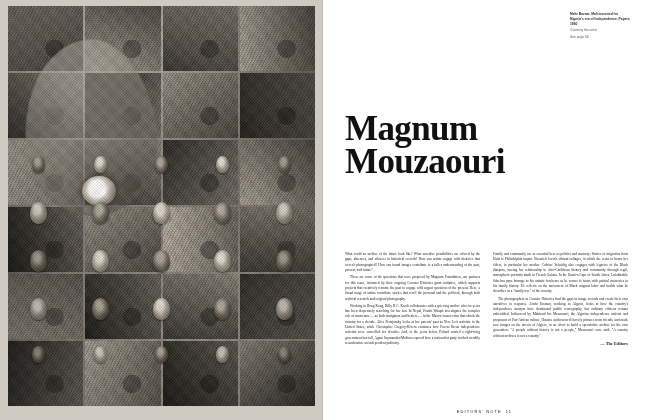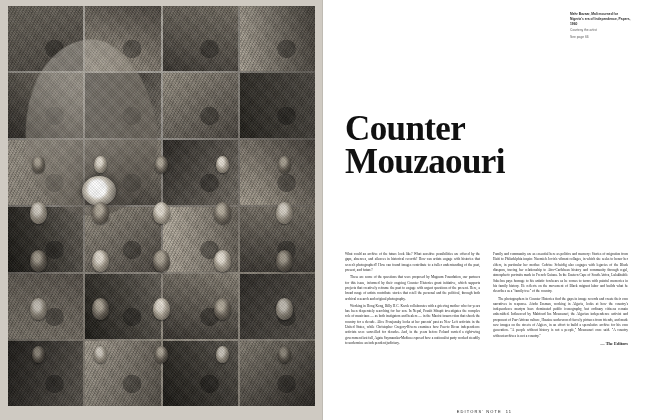--- a/index.html
+++ b/index.html
@@ -283,21 +283,21 @@
 
   <div class="right-page">
 
     <div class="credit">
       <div class="credit-title">Mehr Bazaar, Mali mourned for Nigeria's era of Independence, Papers, 1960</div>
       <div class="credit-sub">Courtesy the artist</div>
       <div class="credit-sub">See page 66</div>
     </div>
 
     <h1 class="headline">
-      <span class="l1">Counter</span>
+      <span class="l1">Magnum</span>
       <span class="l2">Mouzaouri</span>
     </h1>
 
     <div class="columns">
       <div class="col">
         <p>What could an archive of the future look like? What sensitive possibilities are offered by the gaps, absences, and silences in historical records? How can artists engage with histories that weren't photographed? How can found images contribute to a fuller understanding of the past, present, and future?</p>
         <p>These are some of the questions that were proposed by Magnum Foundation, our partners for this issue, informed by their ongoing Counter Histories grant initiative, which supports projects that creatively reframe the past to engage with urgent questions of the present. Here, a broad range of artists contribute stories that retell the personal and the political, through both archival research and original photography.</p>
         <p>Working in Hong Kong, Billy H.C. Kwok collaborates with a grieving mother who for years has been desperately searching for her son. In Nepal, Prasiit Sthapit investigates the complex role of musicians — as both instigators and healers — in the Maoist insurrection that shook the country for a decade. Alice Proujansky looks at her parents' past as New Left activists in the United States, while Christopher Gregory-Rivera examines how Puerto Rican independence activists were surveilled for decades. And, in the years before Poland carried a right-wing government last fall, Agata Szymanska-Medina exposed how a nationalist party worked steadily to undermine an independent judiciary.</p>
       </div>
       <div class="col">

